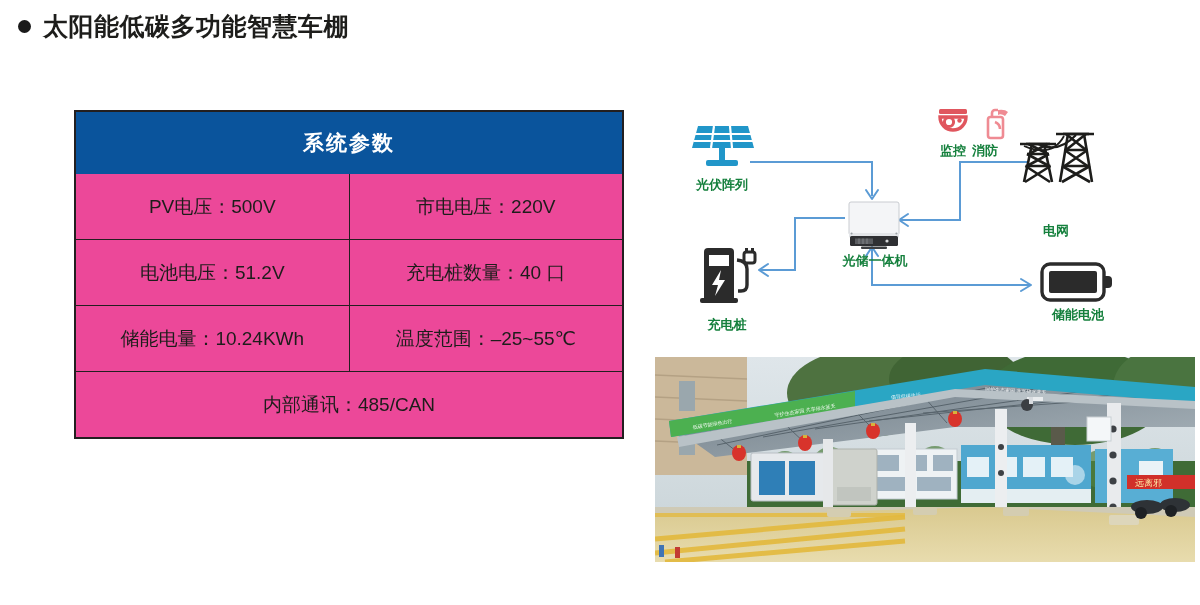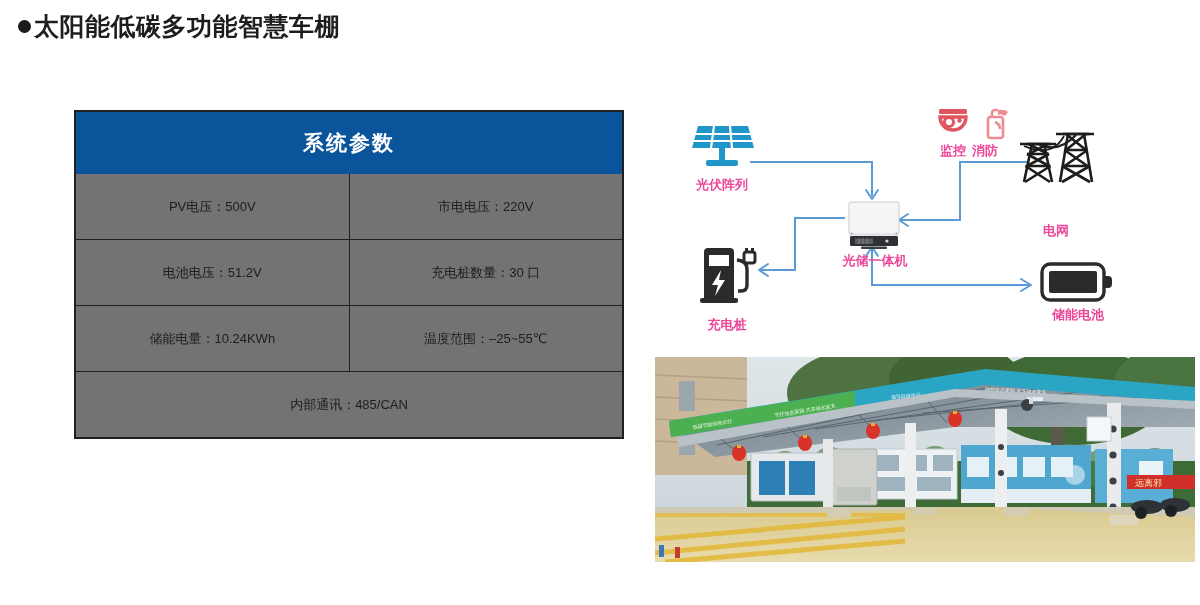--- a/index.html
+++ b/index.html
@@ -16,21 +16,21 @@
     position: relative;
   }
 
   
   #page-title-row {
     position: absolute;
     left: 18px;
     top: 14px;
     display: flex;
     align-items: center;
-    gap: 3px;
+    gap: 12px;
   }
   #title-bullet {
     width: 13px;
     height: 13px;
     border-radius: 50%;
     background: #1a1a1a;
     flex: 0 0 auto;
   }
   #title-text {
     font-size: 25px;
@@ -42,28 +42,28 @@
   }
 
   
   #spec-table {
     position: absolute;
     left: 74px;
     top: 110px;
     width: 550px;
     border: 2px solid #231f20;
     border-collapse: collapse;
-    background: #737373;
+    background: #ec4899;
     box-sizing: border-box;
   }
   #spec-table td, #spec-table th {
     border: 1px solid #231f20;
     text-align: center;
     vertical-align: middle;
-    font-size: 13px;
+    font-size: 19px;
     font-weight: normal;
     color: #1d1d1b;
     padding: 0;
     height: 65px;
     white-space: nowrap;
   }
   #spec-table .hdr-cell {
     background: #0a549c;
     color: #ffffff;
     font-size: 21px;
@@ -81,21 +81,21 @@
     left: 650px;
     top: 100px;
     width: 545px;
     height: 250px;
   }
   #diagram svg { display: block; }
   .node-label {
     position: absolute;
     font-size: 13px;
     font-weight: bold;
-    color: #ec4899;
+    color: #15803d;
     white-space: nowrap;
     text-align: center;
     line-height: 1;
   }
   .node-icon {
     position: absolute;
   }
 
   
   #carport-photo {
@@ -121,21 +121,21 @@
   <tbody>
       <tr>
     <th class="hdr-cell" colspan="2">系统参数</th>
   </tr>
   <tr>
     <td class="col-left">PV电压：500V</td>
     <td class="col-right">市电电压：220V</td>
   </tr>
   <tr>
     <td class="col-left">电池电压：51.2V</td>
-    <td class="col-right">充电桩数量：30 口</td>
+    <td class="col-right">充电桩数量：40 口</td>
   </tr>
   <tr>
     <td class="col-left">储能电量：10.24KWh</td>
     <td class="col-right">温度范围：–25~55℃</td>
   </tr>
   <tr>
     <td colspan="2">内部通讯：485/CAN</td>
   </tr>
 </tbody>
   </table>

